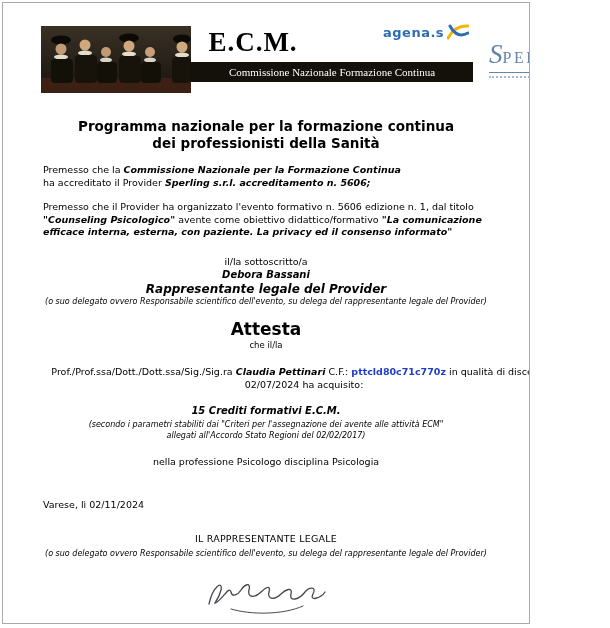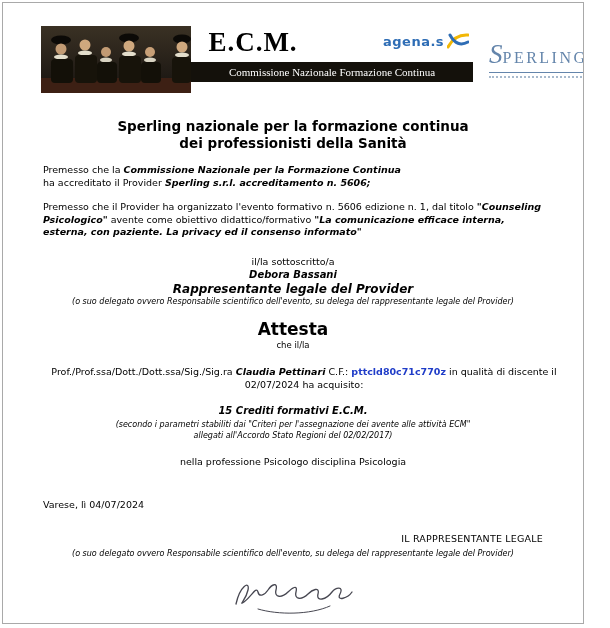--- a/index.html
+++ b/index.html
@@ -1,28 +1,28 @@
 <!DOCTYPE html>
 <html lang="it"><head>
 <meta charset="utf-8">
 <style>
   * { box-sizing: border-box; }
   html, body { margin:0; padding:0; background:#ffffff; }
   body { width:610px; height:628px; font-family:"DejaVu Sans","Liberation Sans",sans-serif; color:#000; }
-  .page { margin:2px; width:582px; height:622px; border:1px solid #a9a9a9; background:#fff; position:relative; overflow:hidden; }
+  .page { margin:2px; width:528px; height:622px; border:1px solid #a9a9a9; background:#fff; position:relative; overflow:hidden; }
 
   
   .header { position:relative; height:95px; }
   .painting { position:absolute; left:38px; top:23px; width:150px; height:67px; }
   .ecm-title { position:absolute; left:188px; top:24px; width:124px; text-align:center;
                font-family:"Liberation Serif","DejaVu Serif",serif; font-weight:bold; font-size:27px; letter-spacing:1px; }
   .strip { position:absolute; left:188px; top:59px; width:282px; height:20px; background:#14110b; color:#fff;
            display:flex; align-items:center; justify-content:center;
            font-family:"Liberation Serif","DejaVu Serif",serif; font-size:11px; white-space:nowrap;text-align:right; }
-  .agenas { position:absolute; left:380px; top:29px; display:flex; align-items:center; gap:3px; }
+  .agenas { position:absolute; left:380px; top:20px; display:flex; align-items:center; gap:3px; }
   .agenas-text { color:#2e6db5; font-weight:bold; font-size:13px; letter-spacing:0.5px; }
   .sperling { position:absolute; left:486px; top:38px; width:106px; color:#6485ab;
               font-family:"Liberation Serif","DejaVu Serif",serif; }
   .sperling-word { white-space:nowrap; line-height:26px; }
   .sperling-s { font-size:27px; font-style:italic; }
   .sperling-rest { font-size:16px; letter-spacing:2.5px; }
   .sperling-rule { margin-top:1px; height:1px; background:#6485ab; width:102px; }
   .sperling-sub { margin-top:3px; width:96px; border-bottom:2px dotted #a8bacd; }
 
   
@@ -37,21 +37,21 @@
   .sub-role { margin-top:1px; font-size:12px; font-weight:bold; font-style:italic; }
   .sub-note { margin-top:1px; font-size:8px; font-style:italic; }
   .attesta { margin-top:14px; font-size:17px; font-weight:bold; }
   .che { margin-top:4px; font-size:8.5px; }
   .recipient { margin:13px auto 0; width:522px; line-height:13px; text-align:center; }
   .cf { color:#1f3cc8; font-weight:bold; }
   .credits { margin-top:14px; font-size:10px; }
   .credits-note { margin-top:3px; font-size:8px; font-style:italic; line-height:10.5px; }
   .profession { margin-top:15px; }
   .place-date { margin-top:30px; }
-  .legal { margin-top:22px; letter-spacing:0.2px;text-align:right; }
+  .legal { margin-top:22px; letter-spacing:0.2px; }
   .legal-note { margin-top:2px; font-size:8px; font-style:italic; }
   .signature { margin-top:14px; text-align:center; }
 </style>
 </head>
 <body>
 
 <div class="page">
 
   <header class="header">
 
@@ -109,21 +109,21 @@
       </div>
       <div class="sperling-rule"></div>
       <div class="sperling-sub"></div>
     </div>
 
   </header>
 
   <main class="content">
 
     <h1 class="title">
-      <span class="title-line">Sperling nazionale per la formazione continua</span>
+      <span class="title-line">Programma nazionale per la formazione continua</span>
       <span class="title-line">dei professionisti della Sanità</span>
     </h1>
 
     <p class="para"><span>Premesso che la </span><span class="em">Commissione Nazionale per la Formazione Continua</span><br><span>ha accreditato il Provider </span><span class="em">Sperling s.r.l. accreditamento n. 5606;</span></p>
 
     <p class="para"><span>Premesso che il Provider ha organizzato l'evento formativo n. 5606 edizione n. 1, dal titolo </span><span class="em">"Counseling Psicologico"</span><span> avente come obiettivo didattico/formativo </span><span class="em">"La comunicazione efficace interna, esterna, con paziente. La privacy ed il consenso informato"</span></p>
 
     <div class="center sub-intro">il/la sottoscritto/a</div>
     <div class="center sub-name em">Debora Bassani</div>
     <div class="center sub-role">Rappresentante legale del Provider</div>
@@ -132,21 +132,21 @@
     <div class="center attesta">Attesta</div>
     <div class="center che">che il/la</div>
 
     <p class="recipient"><span>Prof./Prof.ssa/Dott./Dott.ssa/Sig./Sig.ra </span><span class="em">Claudia Pettinari</span><span> C.F.: </span><span class="cf">pttcld80c71c770z</span><span> in qualità di discente il 02/07/2024 ha acquisito:</span></p>
 
     <div class="center credits em">15 Crediti formativi E.C.M.</div>
     <div class="center credits-note"><span>(secondo i parametri stabiliti dai "Criteri per l'assegnazione dei avente alle attività ECM"</span><br><span>allegati all'Accordo Stato Regioni del 02/02/2017)</span></div>
 
     <div class="center profession">nella professione Psicologo disciplina Psicologia</div>
 
-    <div class="place-date">Varese, lì 04/07/2024</div>
+    <div class="place-date">Varese, lì 02/11/2024</div>
 
     <div class="center legal">IL RAPPRESENTANTE LEGALE</div>
     <div class="center legal-note">(o suo delegato ovvero Responsabile scientifico dell'evento, su delega del rappresentante legale del Provider)</div>
 
     <div class="signature">
       <svg width="130" height="44" viewBox="0 0 130 44">
         <path d="M8,30 C12,12 22,6 20,16 C18,26 10,32 16,28 C24,22 28,12 30,18 C31,23 36,22 40,16 C44,10 50,8 48,16 C46,24 54,24 60,18 C64,14 70,10 68,18 C66,26 74,26 80,20 C84,16 92,12 90,20 C88,28 98,26 104,18 C108,13 116,12 112,20 C108,28 120,24 124,18" stroke="#474751" stroke-width="1.3" fill="none" stroke-linecap="round"></path>
         <path d="M30,35 C50,41 82,41 102,32" stroke="#474751" stroke-width="1" fill="none" stroke-linecap="round"></path>
       </svg>
     </div>

